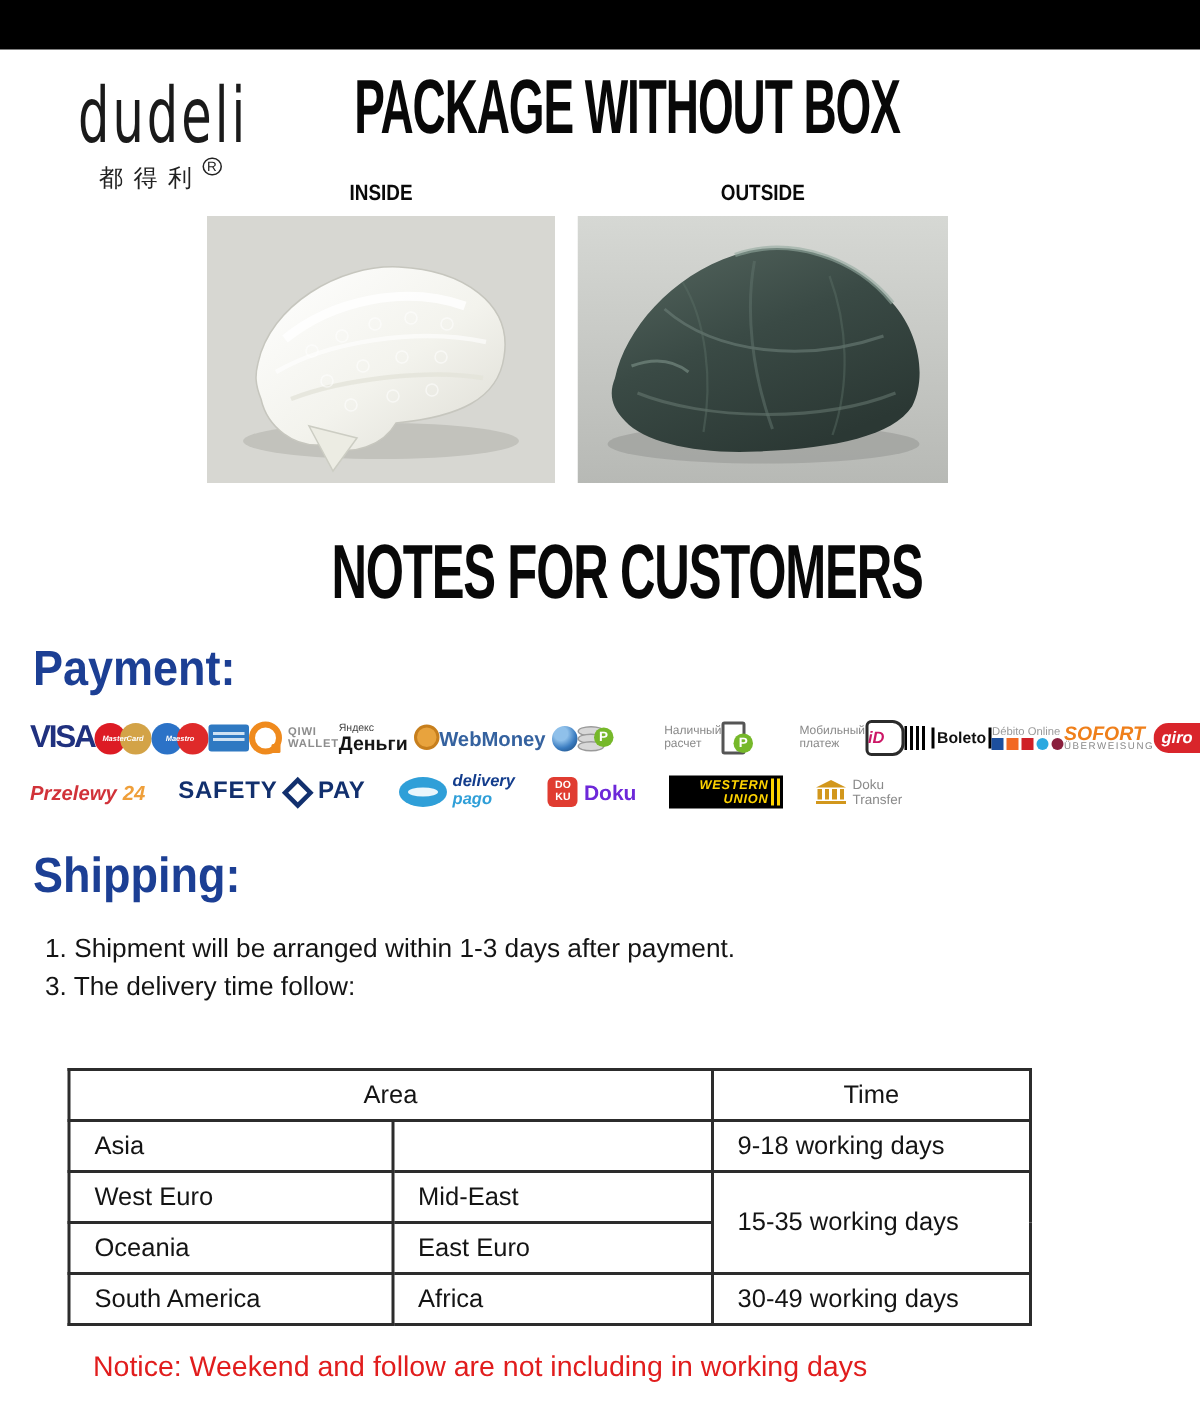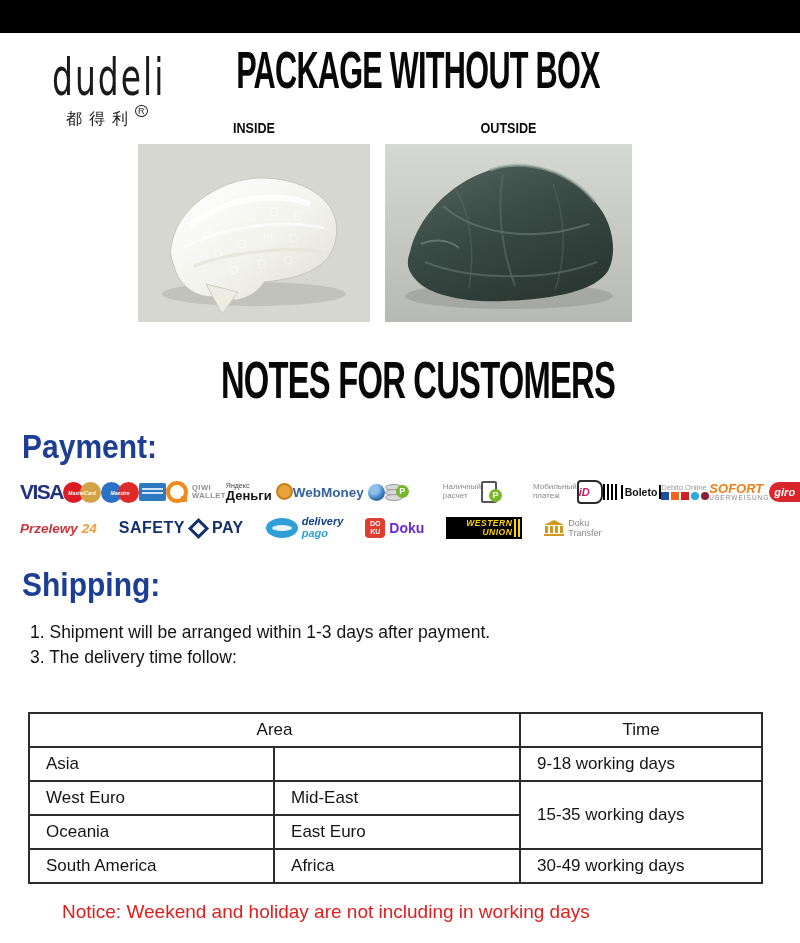--- a/index.html
+++ b/index.html
@@ -122,21 +122,21 @@
   .bank-cols{position:absolute;left:1px;right:1px;top:6px;height:7px;
              background:repeating-linear-gradient(90deg,#d2971c 0 3px,transparent 3px 5px);}
   .bank-base{position:absolute;left:0;right:0;bottom:0;height:2px;background:#d2971c;}
   .tiny3{font-size:9px;color:#8a8a8a;line-height:1.15;}
 
   
   .ship-list{position:absolute;left:18px;top:608px;width:772px;list-style:none;margin:12px;padding:0;}
   .ship-list li{font-size:17.5px;color:#141414;line-height:24.5px;letter-spacing:0;}
 
   
-  .dtable{position:absolute;left:28px;top:712px;width:735px;border-collapse:collapse;}
+  .dtable{position:absolute;left:45px;top:712px;width:643px;border-collapse:collapse;}
   .dtable th,.dtable td{border:2px solid #2c2c2c;height:32px;font-size:17px;font-weight:normal;
                         padding:0 0 0 16px;text-align:left;color:#141414;}
   .dtable th{text-align:center;padding:0;}
   .col-a{width:243px;} .col-b{width:246px;} .col-t{width:240px;}
 
   .notice{position:absolute;left:62px;top:901px;font-size:19px;color:#e11d1d;letter-spacing:0;}
 </style>
 </head>
 <body>
 
@@ -372,14 +372,14 @@
       <td class="col-b">East Euro</td>
     </tr>
     <tr>
       <td class="col-a">South America</td>
       <td class="col-b">Africa</td>
       <td class="col-t">30-49 working days</td>
     </tr>
   </tbody>
     </table>
 
-  <div class="notice">Notice: Weekend and holiday are not including in working days</div>
+  <div class="notice">Notice: Weekend and follow are not including in working days</div>
 </div>
 
 </body></html>

